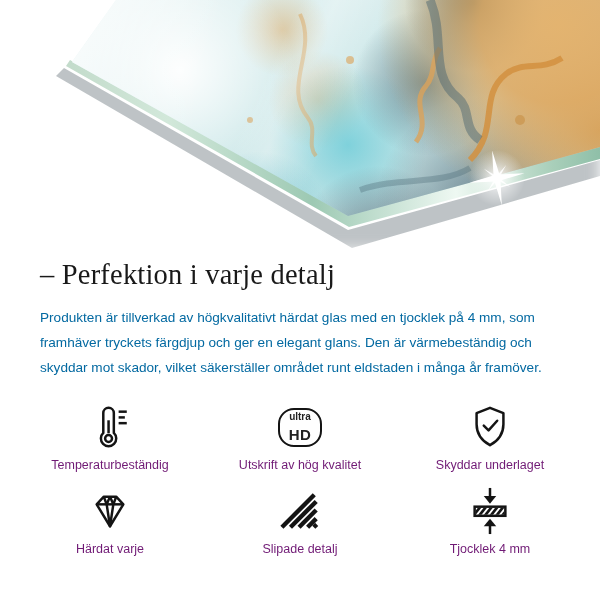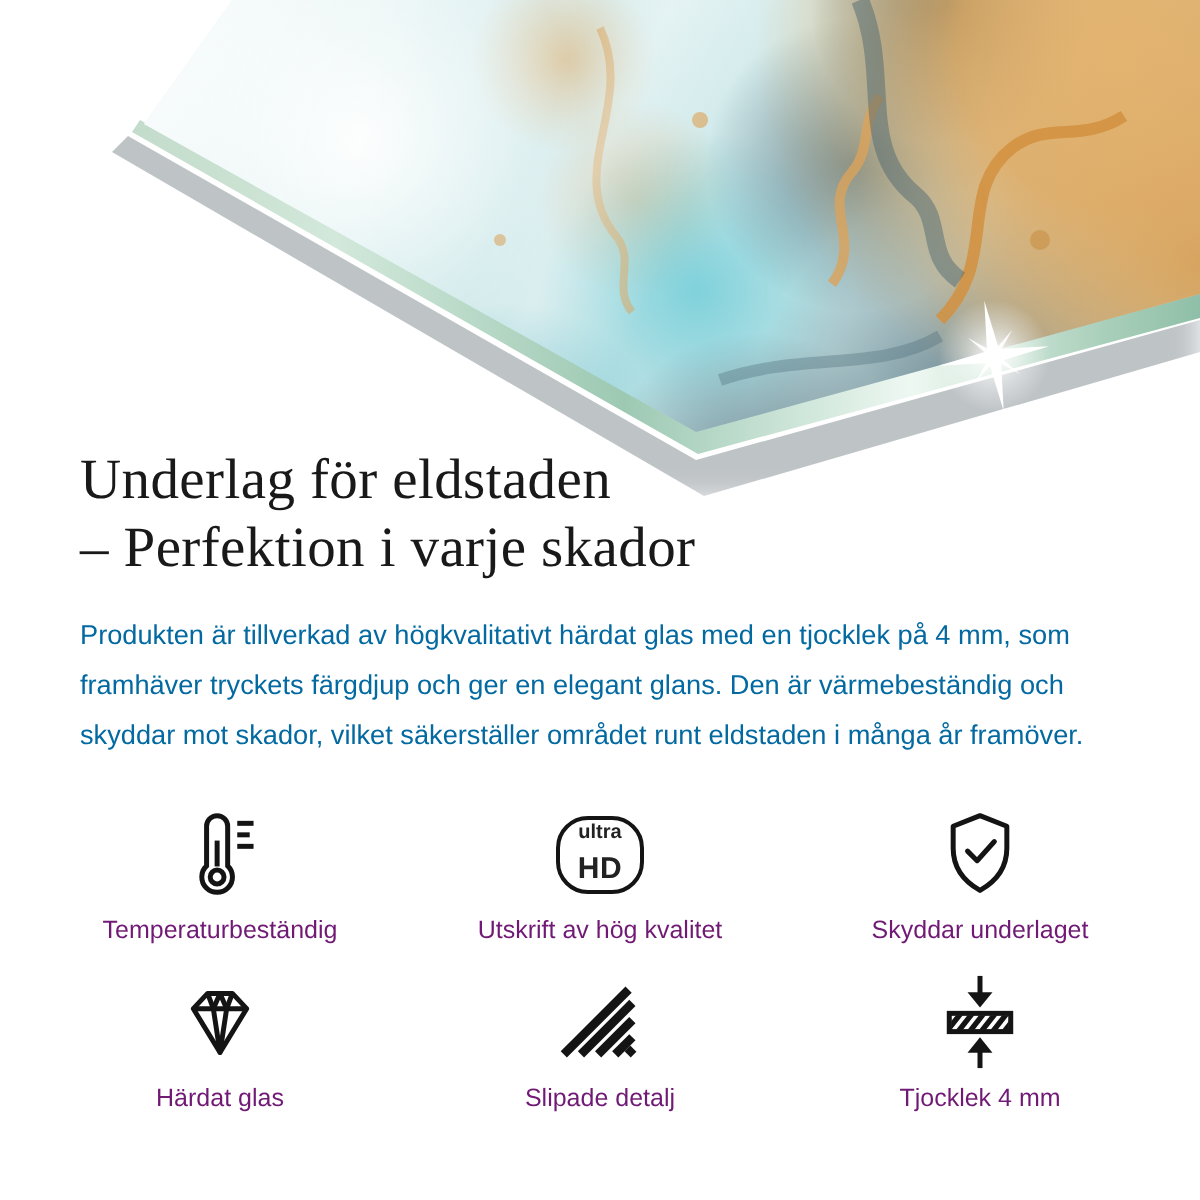--- a/index.html
+++ b/index.html
@@ -82,21 +82,21 @@
           <stop offset="0%" stop-color="#fff" stop-opacity=".95"></stop>
           <stop offset="60%" stop-color="#fff" stop-opacity=".35"></stop>
           <stop offset="100%" stop-color="#fff" stop-opacity="0"></stop>
         </radialGradient>
       <circle cx="30" cy="30" r="28" fill="url(#glow)"></circle>
       <path d="M30 2 L33 27 L58 30 L33 33 L30 58 L27 33 L2 30 L27 27 Z" fill="#fff" transform="rotate(-10 30 30)"></path>
       <path d="M30 14 L31.5 28.5 L46 30 L31.5 31.5 L30 46 L28.5 31.5 L14 30 L28.5 28.5 Z" fill="#fff" transform="rotate(35 30 30)" opacity=".9"></path>
     </svg>
   </div>
 
-  <h1 class="title"><span>Underlag för eldstaden</span><br><span>– Perfektion i varje skador</span></h1>
+  <h1 class="title"><br><span>– Perfektion i varje detalj</span></h1>
 
   <p class="desc">Produkten är tillverkad av högkvalitativt härdat glas med en tjocklek på 4 mm, som framhäver tryckets färgdjup och ger en elegant glans. Den är värmebeständig och skyddar mot skador, vilket säkerställer området runt eldstaden i många år framöver.</p>
 
   <div class="features">
 
     <div class="feature">
       <div class="icon-box">
         <svg width="46" height="48" viewBox="0 0 48 48">
           <path class="ic" d="M17 9.5 A5.5 5.5 0 0 1 28 9.5 L28 30.2 A8 8 0 1 1 17 30.2 Z"></path>
           <circle class="ic" cx="22.5" cy="36" r="3.6"></circle>
@@ -133,21 +133,21 @@
       <div class="icon-box">
         <svg width="46" height="40" viewBox="0 0 46 42">
           <g class="ic" stroke-width="2.4" stroke-linejoin="round">
             <path d="M9 14 L16.5 6 H29.5 L37 14 L23 37 Z"></path>
             <path d="M9 14 H37"></path>
             <path d="M16.5 6 L19.5 14 L23 37 L26.5 14 L29.5 6"></path>
             <path d="M23 6 L19.5 14 M23 6 L26.5 14"></path>
           </g>
         </svg>
       </div>
-      <div class="feature-label">Härdat glas</div>
+      <div class="feature-label">Härdat varje</div>
     </div>
 
     <div class="feature">
       <div class="icon-box">
         <svg width="44" height="40" viewBox="0 0 46 42">
           <g stroke="#141414" stroke-width="4.6">
             <line x1="4" y1="38" x2="38" y2="4"></line>
             <line x1="13" y1="38" x2="40" y2="11"></line>
             <line x1="22" y1="38" x2="40" y2="20"></line>
             <line x1="31" y1="38" x2="40" y2="29"></line>

